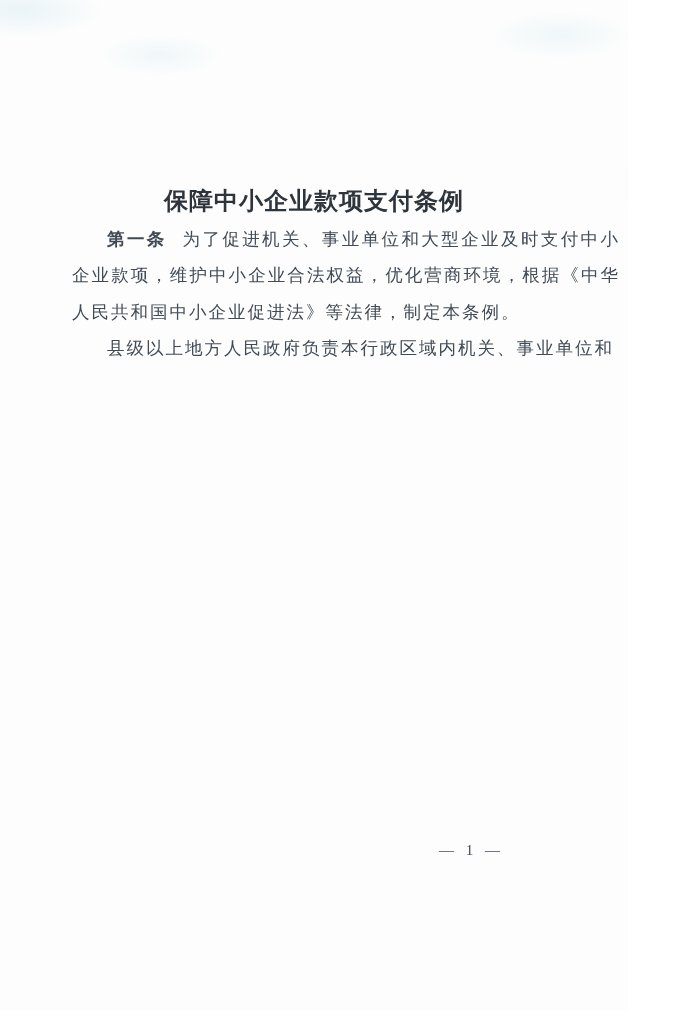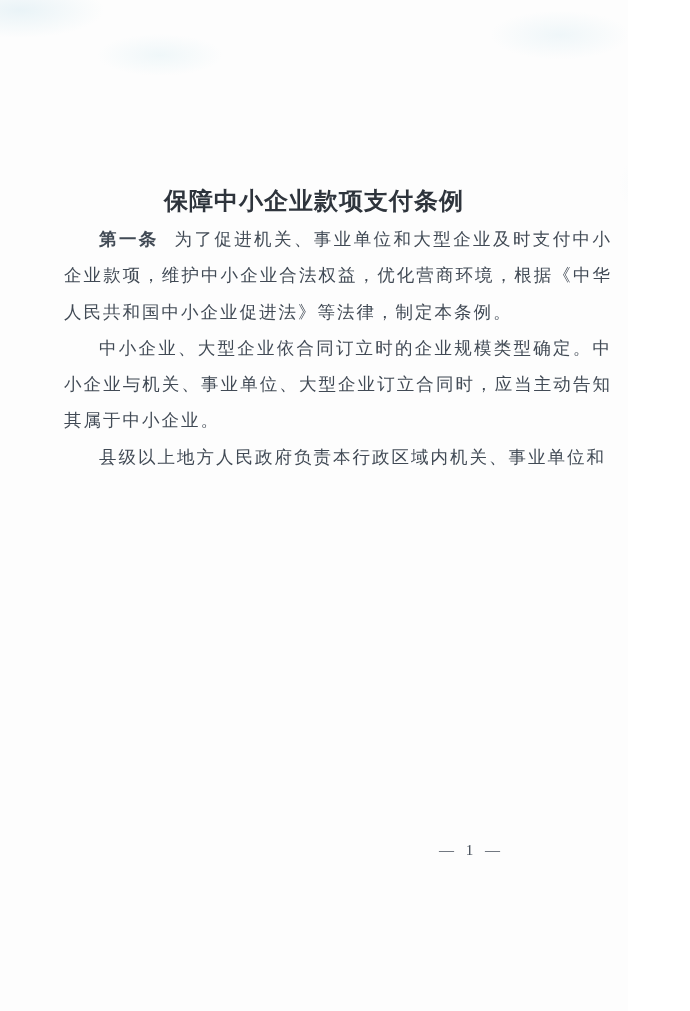--- a/index.html
+++ b/index.html
@@ -23,39 +23,38 @@
     pointer-events:none;
   }
   .doc-title {
     position:absolute; top:169px; left:0; width:100%;
     text-align:center;
     font-size:24px; font-weight:700;
     letter-spacing:1px;
     color:var(--title-ink,#2e343c);
   }
   .doc-body {
-    position:absolute; left:64px; top:221px; width:548px;
+    position:absolute; left:72px; top:221px; width:548px;
     font-size:17.5px; line-height:36.3px;
     letter-spacing:2px;
     text-align:justify;
   }
   .doc-body p { margin:0; text-indent:2em; }
   .article-label { font-weight:700; margin-right:.9em; }
   .page-number {
     position:absolute; top:842px; right:124px;
     font-size:15px; letter-spacing:4px;
     white-space:nowrap;
   }
 </style>
 </head>
 <body>
 
 <div class="page" style="--paper: #fdfdfd; --ink: #414a55; --title-ink: #2e343c;">
   <h1 class="doc-title">保障中小企业款项支付条例</h1>
 
   <div class="doc-body">
       <p><b class="article-label">第一条</b>为了促进机关、事业单位和大型企业及时支付中小企业款项，维护中小企业合法权益，优化营商环境，根据《中华人民共和国中小企业促进法》等法律，制定本条例。</p>
-      <p>中小企业、大型企业依合同订立时的企业规模类型确定。中小企业与机关、事业单位、大型企业订立合同时，应当主动告知其属于中小企业。</p>
       <p>县级以上地方人民政府负责本行政区域内机关、事业单位和</p>
     </div>
 
   <div class="page-number">— 1 —</div>
 </div>
 
 </body></html>

